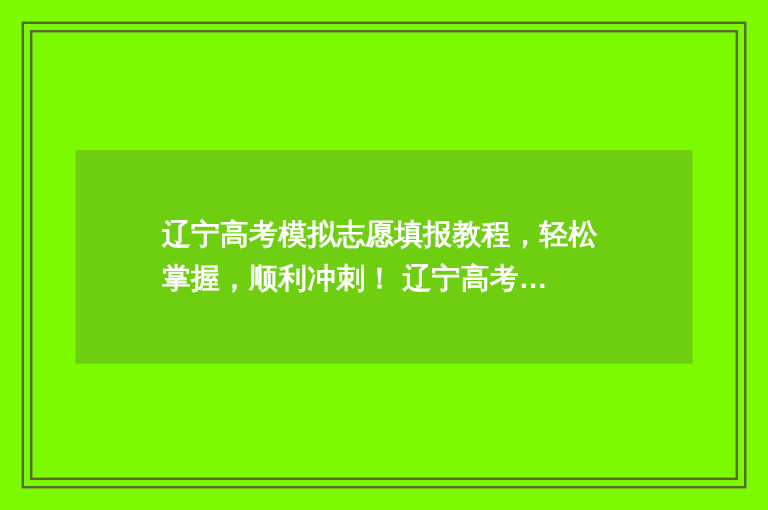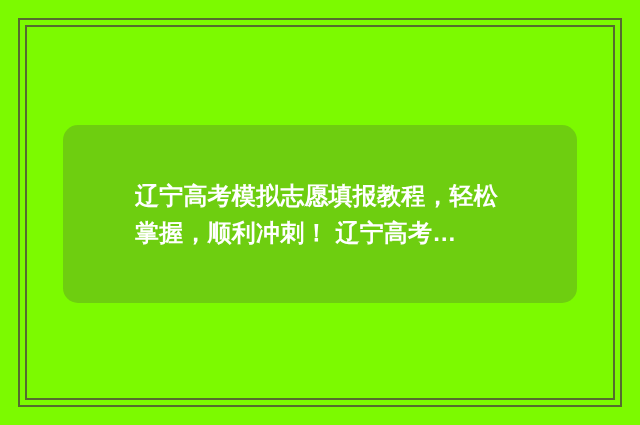--- a/index.html
+++ b/index.html
@@ -51,21 +51,20 @@
     position: absolute;
     left: 63px;
     top: 125px;
     width: 514px;
     height: 178px;
     background: #6ece10;
     box-sizing: border-box;
     display: flex;
     align-items: center;
     justify-content: center;
-    border-radius: 15px;
   }
 
   .headline {
     width: 370px;
     margin: 0;
     color: #ffffff;
     font-size: 24px;
     font-weight: bold;
     line-height: 37px;
     text-align: left;

